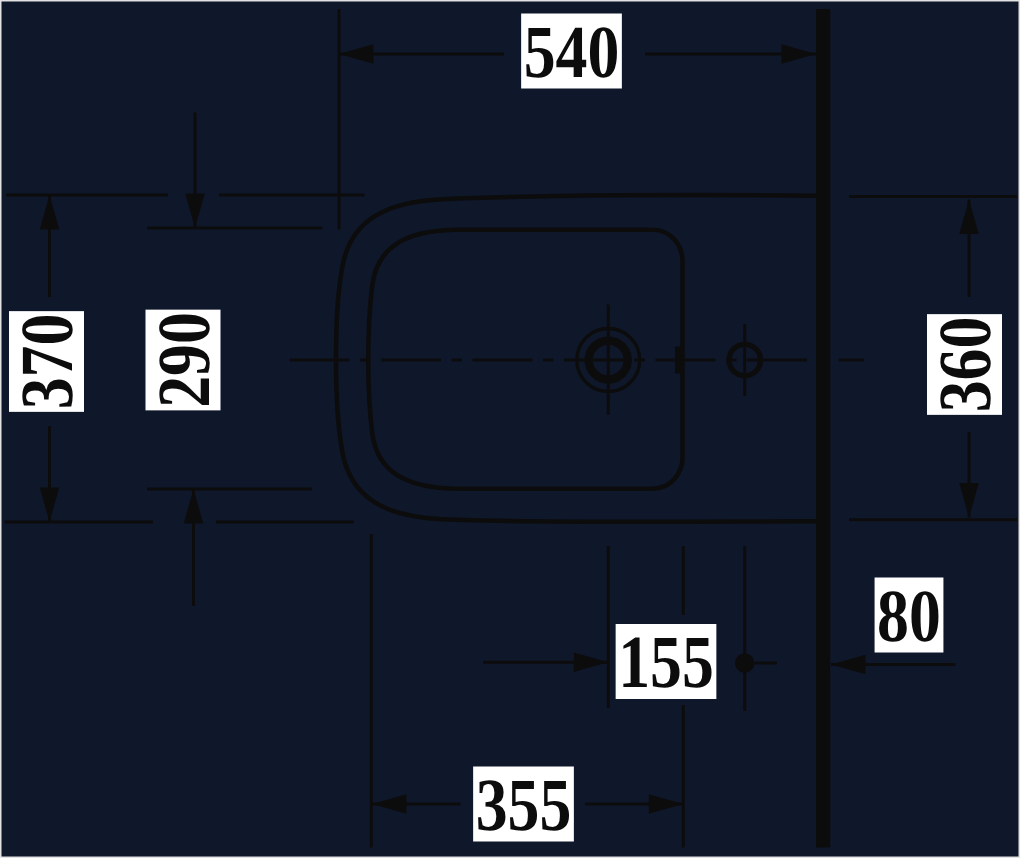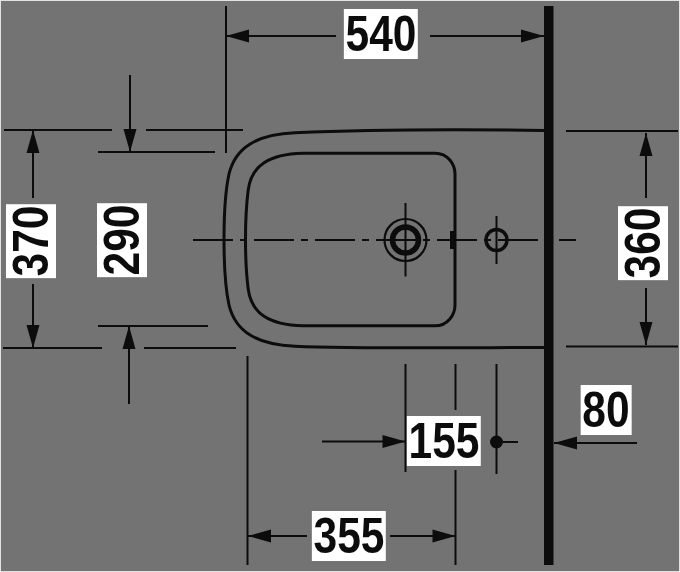--- a/index.html
+++ b/index.html
@@ -1,22 +1,22 @@
 <!DOCTYPE html>
 <html><head>
 <meta charset="utf-8">
 <style>
   html,body { margin:0; padding:0; background:#ffffff; }
   .canvas {
     position:relative;
     width:680px; height:572px;
-    background:#737373;
+    background:#0f172a;
     box-shadow: inset 0 0 0 1px #e2e2e2;
     overflow:hidden;
-    font-family:Liberation Sans, sans-serif;
+    font-family:Liberation Serif, serif;
     text-align:right;
   }
   .canvas svg { position:absolute; left:0; top:0; }
   .lbl {
     position:absolute; width:0; height:0; overflow:visible;
     font-weight:bold; font-size:50px; line-height:1; color:#0c0c0c;
   }
   .lbl > span {
     display:inline-block; white-space:nowrap;
     background:#ffffff; padding:0 2px;

